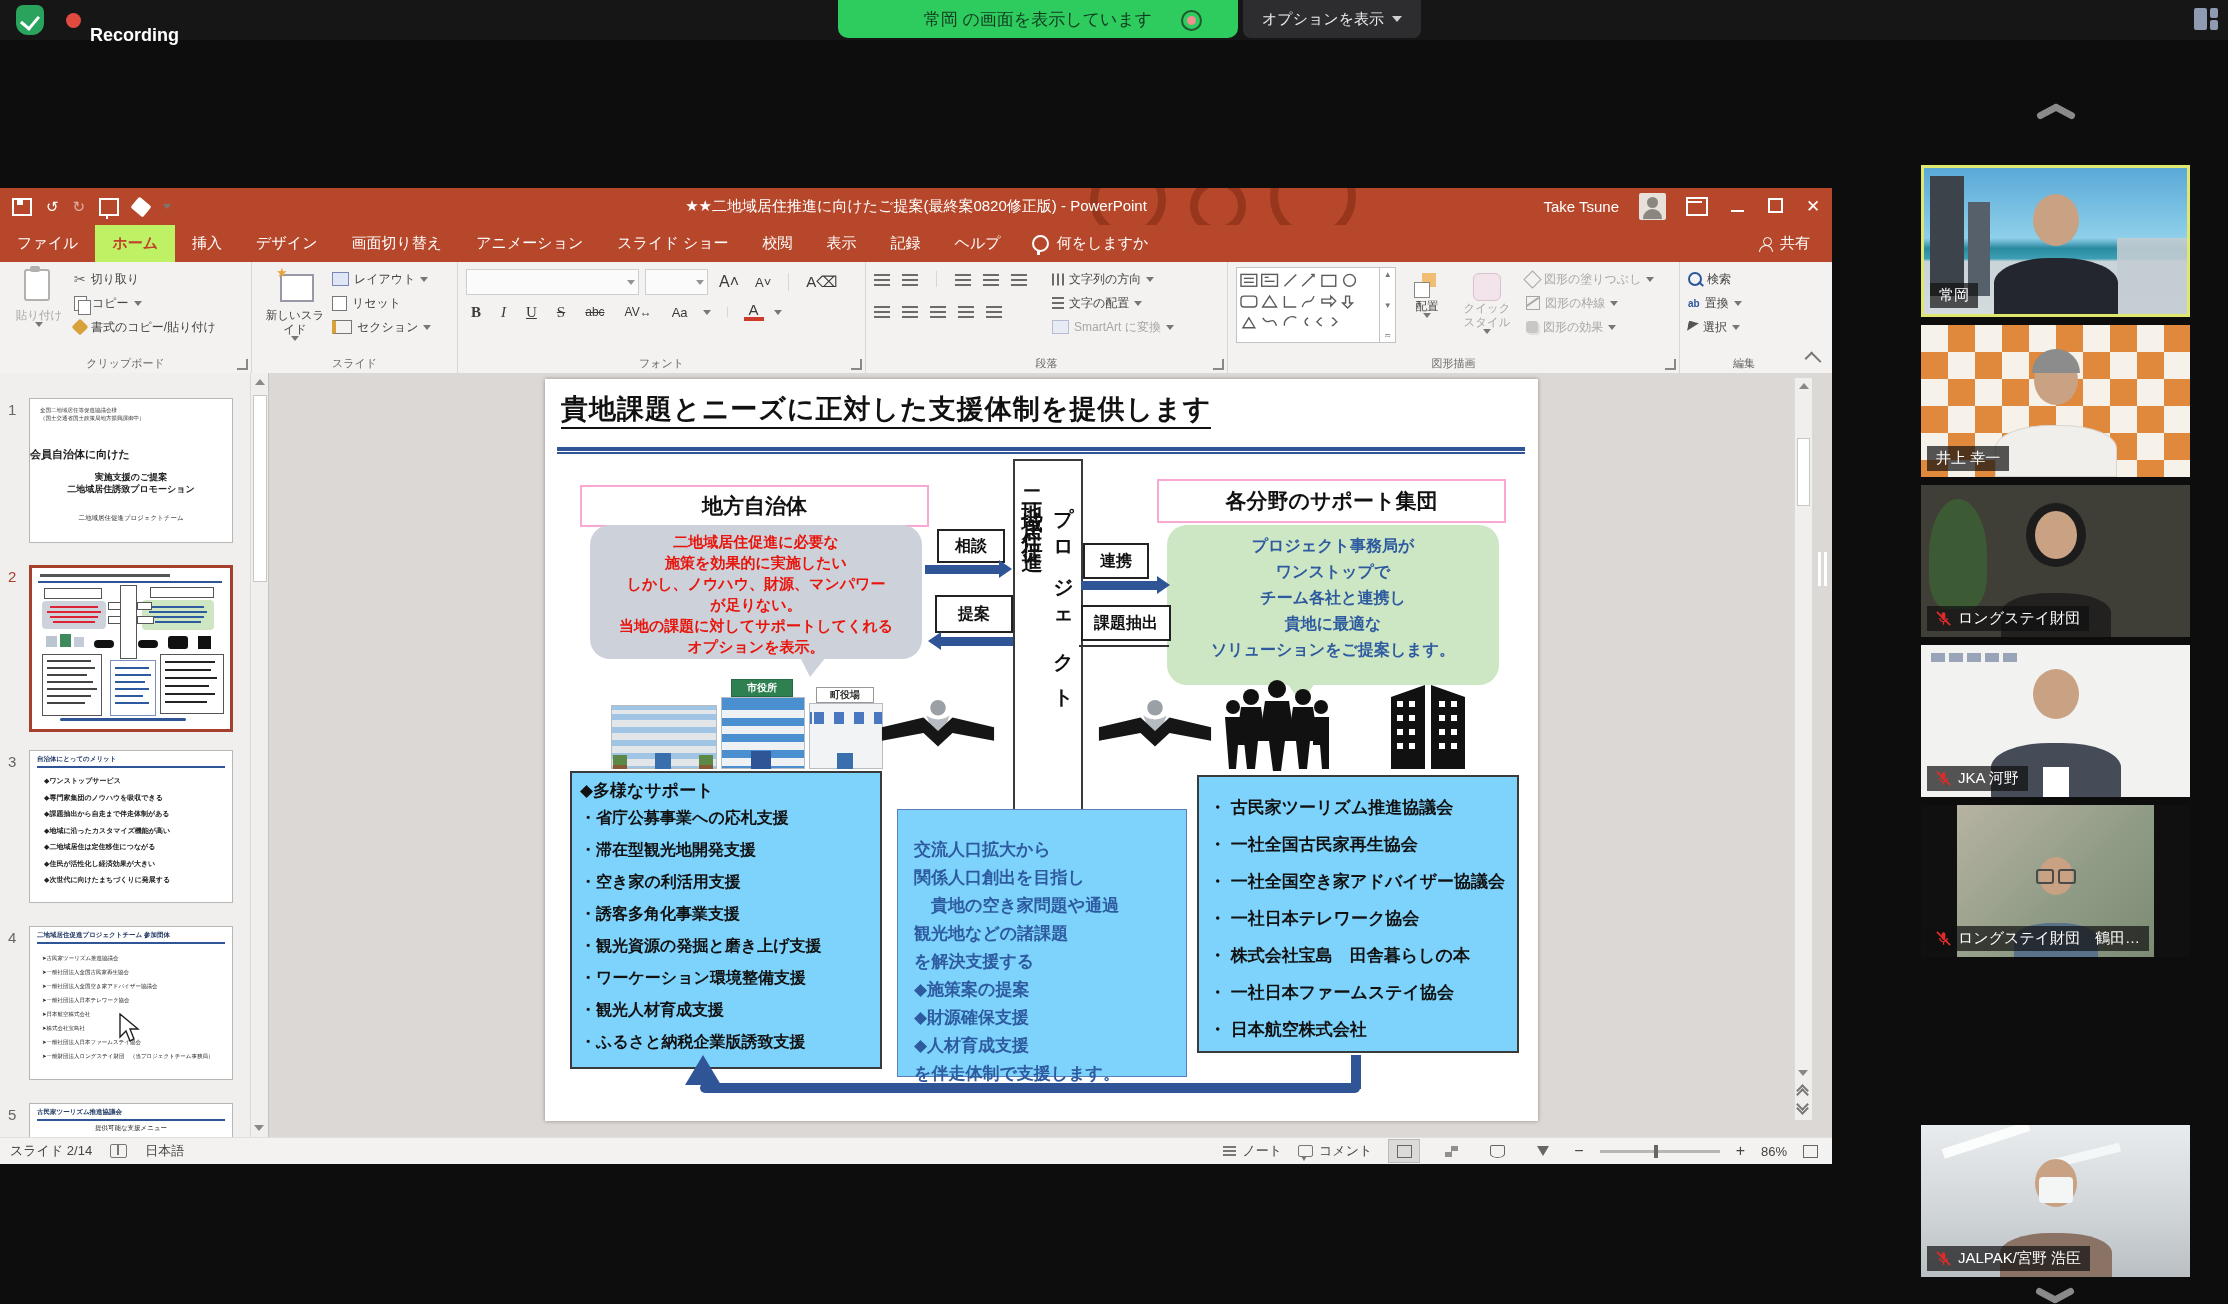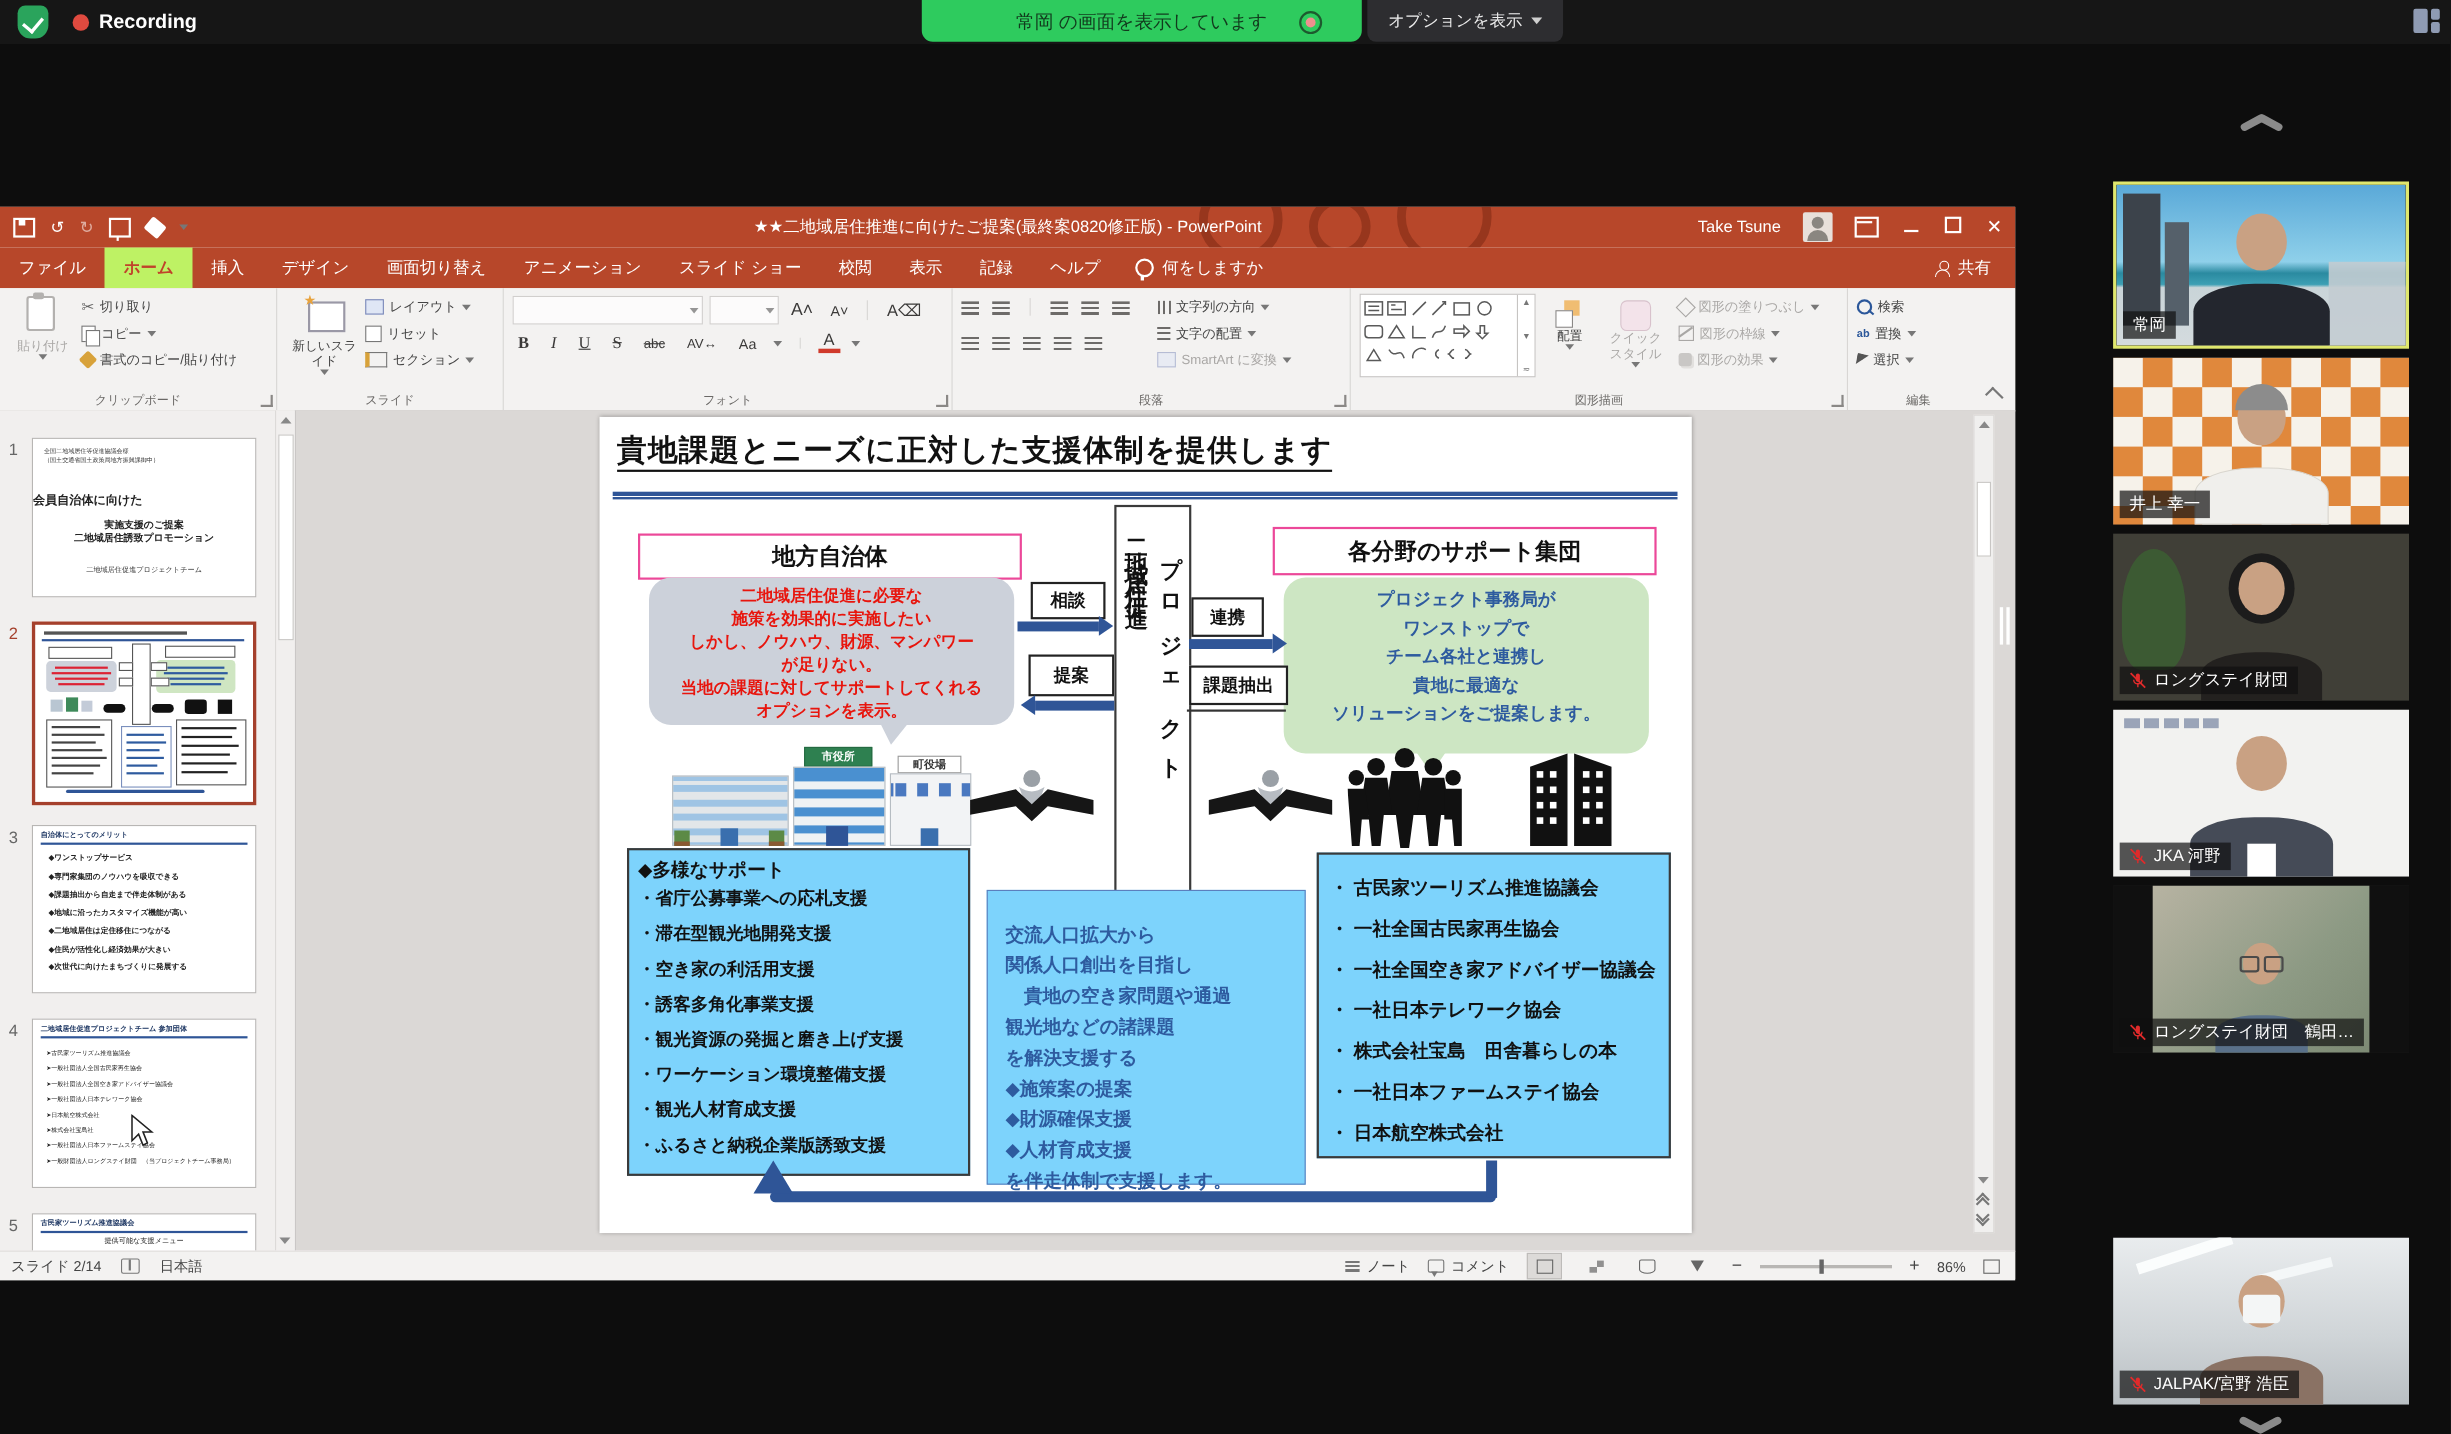--- a/index.html
+++ b/index.html
@@ -4,21 +4,21 @@
 <style>
   html,body{margin:0;padding:0;background:#0d0d0d;}
   body{width:2228px;height:1304px;position:relative;overflow:hidden;
        font-family:"Liberation Sans","DejaVu Sans",sans-serif;-webkit-font-smoothing:antialiased;}
   .abs{position:absolute;}
   
   #topbar{position:absolute;left:0;top:0;width:2228px;height:40px;background:#161616;}
   #shield{position:absolute;left:16px;top:5px;width:28px;height:30px;background:#2aa45c;border-radius:7px 7px 12px 12px;}
   #shield:after{content:"";position:absolute;left:8px;top:7px;width:9px;height:14px;border:solid #fff;border-width:0 3px 3px 0;transform:rotate(40deg);}
   #recdot{position:absolute;left:66px;top:13px;width:15px;height:15px;border-radius:50%;background:#e04a3f;}
-  #reclabel{position:absolute;left:90px;top:9px;color:#fff;font-size:18px;font-weight:bold;}
+  #reclabel{position:absolute;left:90px;top:25px;color:#fff;font-size:18px;font-weight:bold;}
   #banner{position:absolute;left:838px;top:0;width:400px;height:38px;background:#2ecb5e;border-radius:0 0 10px 10px;
           display:flex;align-items:center;justify-content:center;color:#123a1d;font-size:17px;}
   #banner .stopring{position:absolute;right:36px;top:10px;width:17px;height:17px;border:2px solid #1d5a2e;border-radius:50%;}
   #banner .stopring:after{content:"";position:absolute;left:4px;top:4px;width:9px;height:9px;border-radius:50%;background:#ef8f8f;}
   #optbtn{position:absolute;left:1243px;top:0;width:178px;height:38px;background:#2d2d30;border-radius:0 0 8px 8px;
           color:#ececec;font-size:15px;display:flex;align-items:center;justify-content:center;gap:8px;cursor:default;}
   #optbtn .caret{width:0;height:0;border-left:5px solid transparent;border-right:5px solid transparent;border-top:6px solid #cfcfcf;}
   #layouticon{position:absolute;left:2194px;top:8px;width:24px;height:22px;}
   #layouticon span{position:absolute;background:#8f9bb3;border-radius:2px;}
   
@@ -117,21 +117,21 @@
   #cscroll .thumbbar{position:absolute;left:2px;top:60px;width:11px;height:66px;background:#fff;border:1px solid #c8c6c4;}
   .dblchev{width:10px;height:6px;margin:2px auto;position:relative;}
   .dblchev i,.dblchev b{position:absolute;left:0;width:7px;height:7px;border-left:2px solid #777;border-top:2px solid #777;}
   .chevup i{transform:rotate(45deg);top:0;} .chevup b{transform:rotate(45deg);top:4px;}
   .chevdn i{transform:rotate(225deg);top:0;} .chevdn b{transform:rotate(225deg);top:-4px;}
   
   #slide{position:absolute;left:545px;top:6px;width:993px;height:742px;background:#fff;box-shadow:0 0 4px rgba(0,0,0,.35);}
   #stitle{position:absolute;left:16px;top:12px;font-size:27px;font-weight:bold;color:#111;letter-spacing:1px;}
   #stitle span{border-bottom:2.5px solid #111;padding-bottom:3px;}
   #bluebar{position:absolute;left:12px;top:68px;width:968px;height:7px;background:linear-gradient(180deg,#2f5597 0 4px,#ffffff 4px 5px,#2f5597 5px 7px);}
-  .hdrbox{position:absolute;border:2px solid #ec4899;background:#fff;display:flex;align-items:center;justify-content:center;font-size:21px;font-weight:bold;color:#111;}
+  .hdrbox{position:absolute;border:2px solid #f9a8d4;background:#fff;display:flex;align-items:center;justify-content:center;font-size:21px;font-weight:bold;color:#111;}
   #centbox{position:absolute;left:468px;top:80px;width:66px;height:468px;border:2px solid #3a3a3a;background:#fff;}
   .vtext{position:absolute;writing-mode:vertical-rl;text-orientation:upright;font-weight:bold;color:#111;}
   .bubble{position:absolute;border-radius:20px;text-align:center;font-weight:bold;}
   .bubble .tail{position:absolute;width:0;height:0;}
   #graybub{left:45px;top:146px;width:332px;height:134px;background:#ccd1da;color:#e8150d;font-size:15px;line-height:21px;padding-top:6px;box-sizing:border-box;}
   #graybub .tail{left:210px;bottom:-18px;border-left:10px solid transparent;border-right:16px solid transparent;border-top:20px solid #ccd1da;}
   #greenbub{left:622px;top:146px;width:332px;height:160px;background:#cde6c3;color:#2e5b9f;font-size:16px;line-height:26px;padding-top:8px;box-sizing:border-box;}
   #greenbub .tail{left:120px;bottom:-18px;border-left:14px solid transparent;border-right:14px solid transparent;border-top:20px solid #cde6c3;}
   .lblbox{position:absolute;border:2px solid #222;background:#fff;display:flex;align-items:center;justify-content:center;font-size:16px;font-weight:bold;color:#111;}
   .harrow{position:absolute;height:9px;background:#2f5597;}

